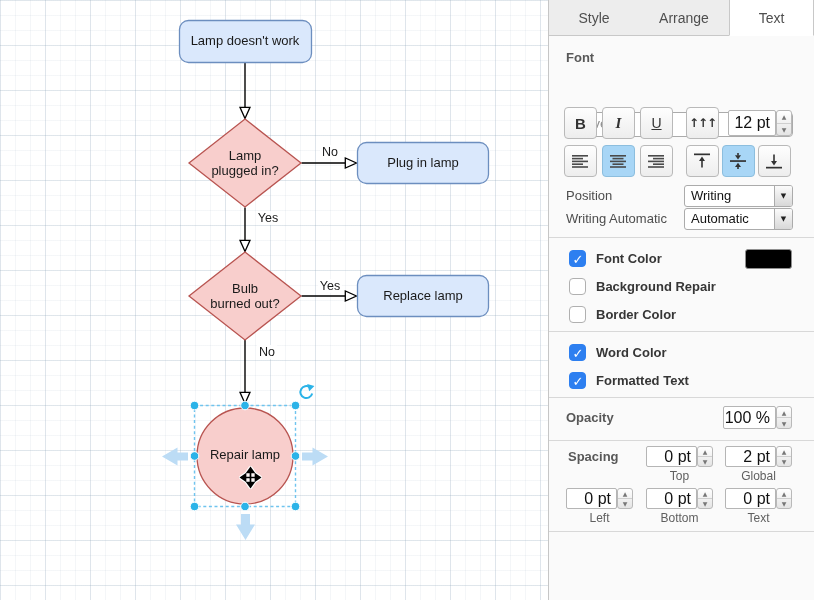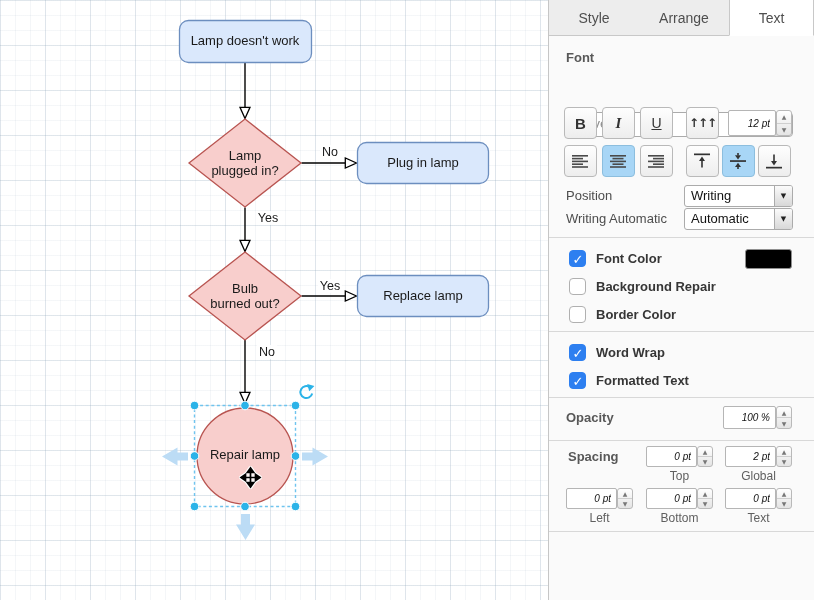--- a/index.html
+++ b/index.html
@@ -54,22 +54,22 @@
   .tbtn { position:absolute; width:33px; height:32px; border:1px solid #b9b9b9;
     border-radius:4px; background:linear-gradient(#fefefe,#ededed);
     display:flex; align-items:center; justify-content:center; color:#333; }
   .tbtn.active { background:#a8d6f6; border-color:#8cbede; }
   .glyph-b { font-weight:bold; font-size:15px; }
   .glyph-i { font-family:"Liberation Serif", serif; font-style:italic; font-weight:bold; font-size:15px; }
   .glyph-u { font-size:14px; text-decoration:underline; }
   .glyph-vert { font-family:"DejaVu Sans", sans-serif; font-size:12px; font-weight:bold; letter-spacing:-1px; }
 
   .field { position:absolute; background:#fff; border:1px solid #b5b5b5; border-radius:2px;
-    font-family:"Liberation Sans", sans-serif; font-size:10px; color:#111;
-    text-align:right; padding-right:5px;font-style:italic; }
+    font-family:"Liberation Sans", sans-serif; font-size:16px; color:#111;
+    text-align:right; padding-right:5px; }
   .stepper { position:absolute; display:flex; flex-direction:column;
     border:1px solid #b9b9b9; border-radius:3px; overflow:hidden;
     background:linear-gradient(#fff,#e4e4e4); }
   .stepper span { flex:1; display:flex; align-items:center; justify-content:center;
     font-size:6px; color:#777; font-family:"DejaVu Sans", sans-serif; }
   .stepper span:first-child { border-bottom:1px solid #cfcfcf; }
 
   .checkbox { position:absolute; width:17px; height:17px; border-radius:4px;
     background:#fff; border:1px solid #b0b0b0; }
   .checkbox.checked { background:#2d7ff0; border-color:#2d7ff0; }
@@ -279,21 +279,21 @@
 
   <div class="checkbox" style="left:20px; top:278px;"></div>
   <div class="abs cb-label" style="left:47px; top:279px;">Background Repair</div>
 
   <div class="checkbox" style="left:20px; top:306px;"></div>
   <div class="abs cb-label" style="left:47px; top:307px;">Border Color</div>
 
   <div class="hr" style="top:331px;"></div>
 
   <div class="checkbox checked" style="left:20px; top:344px;"></div>
-  <div class="abs cb-label" style="left:47px; top:345px;">Word Wrap</div>
+  <div class="abs cb-label" style="left:47px; top:345px;">Word Color</div>
 
   <div class="checkbox checked" style="left:20px; top:372px;"></div>
   <div class="abs cb-label" style="left:47px; top:373px;">Formatted Text</div>
 
   <div class="hr" style="top:397px;"></div>
 
   <div class="abs sec-label" style="left:17px; top:410px;">Opacity</div>
   <input class="field" style="left: 174px; top: 406px; width: 53px; height: 23px;" value="100 %">
   <div class="stepper" style="left:227px; top:406px; width:16px; height:23px;">
       <span>▲</span>

